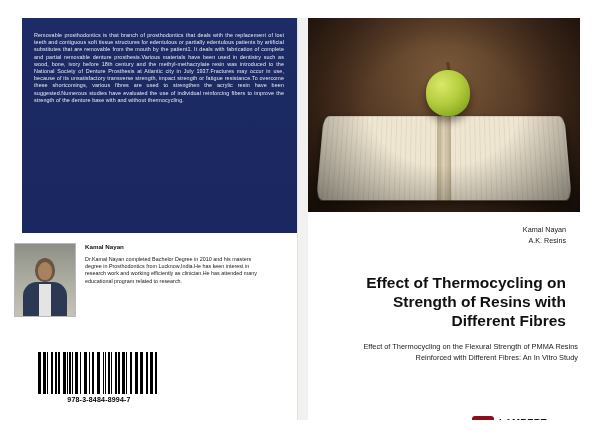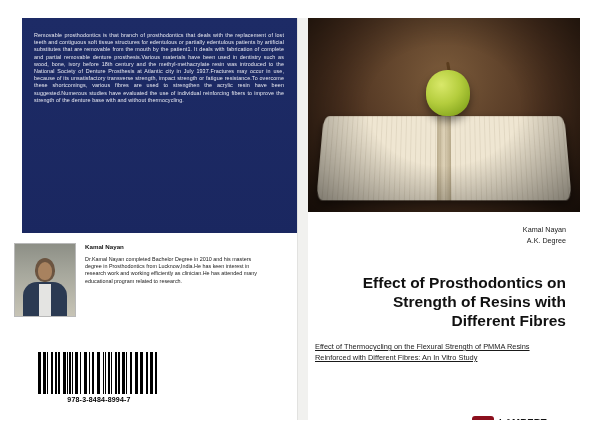--- a/index.html
+++ b/index.html
@@ -269,28 +269,27 @@
     top: 255px;
     width: 240px;
     text-align: right;
     font-size: 15.5px;
     line-height: 19px;
     font-weight: bold;
     color: #111111;
   }
   .front-subtitle {
     position: absolute;
-    right: 25px;
+    right: 2px;
     top: 324px;
     width: 240px;
-    text-align: left;
+    text-align: right;
     font-size: 7.4px;
     line-height: 10.5px;
     color: #1a1a1a;
-    text-decoration: underline;
   }
 
   .publisher {
     position: absolute;
     left: 164px;
     top: 397px;
     width: 108px;
     height: 22px;
   }
   .pub-logo {
@@ -424,24 +423,24 @@
       <div class="fi-book">
         <div class="fi-page-lines"></div>
       </div>
       <div class="fi-stem"></div>
       <div class="fi-apple"></div>
       <div class="fi-vign"></div>
     </div>
 
     <div class="authors-block">
       <div>Kamal Nayan</div>
-      <div>A.K. Degree</div>
+      <div>A.K. Resins</div>
     </div>
 
-    <div class="front-title">Effect of Prosthodontics on Strength of Resins with Different Fibres</div>
+    <div class="front-title">Effect of Thermocycling on Strength of Resins with Different Fibres</div>
     <div class="front-subtitle">Effect of Thermocycling on the Flexural Strength of PMMA Resins Reinforced with Different Fibres: An In Vitro Study</div>
 
     <div class="publisher">
       <div class="pub-logo">LAP</div>
       <div class="pub-name">LAMBERT</div>
       <div class="pub-sub">Academic Publishing</div>
     </div>
 
   </div>
 </div>

